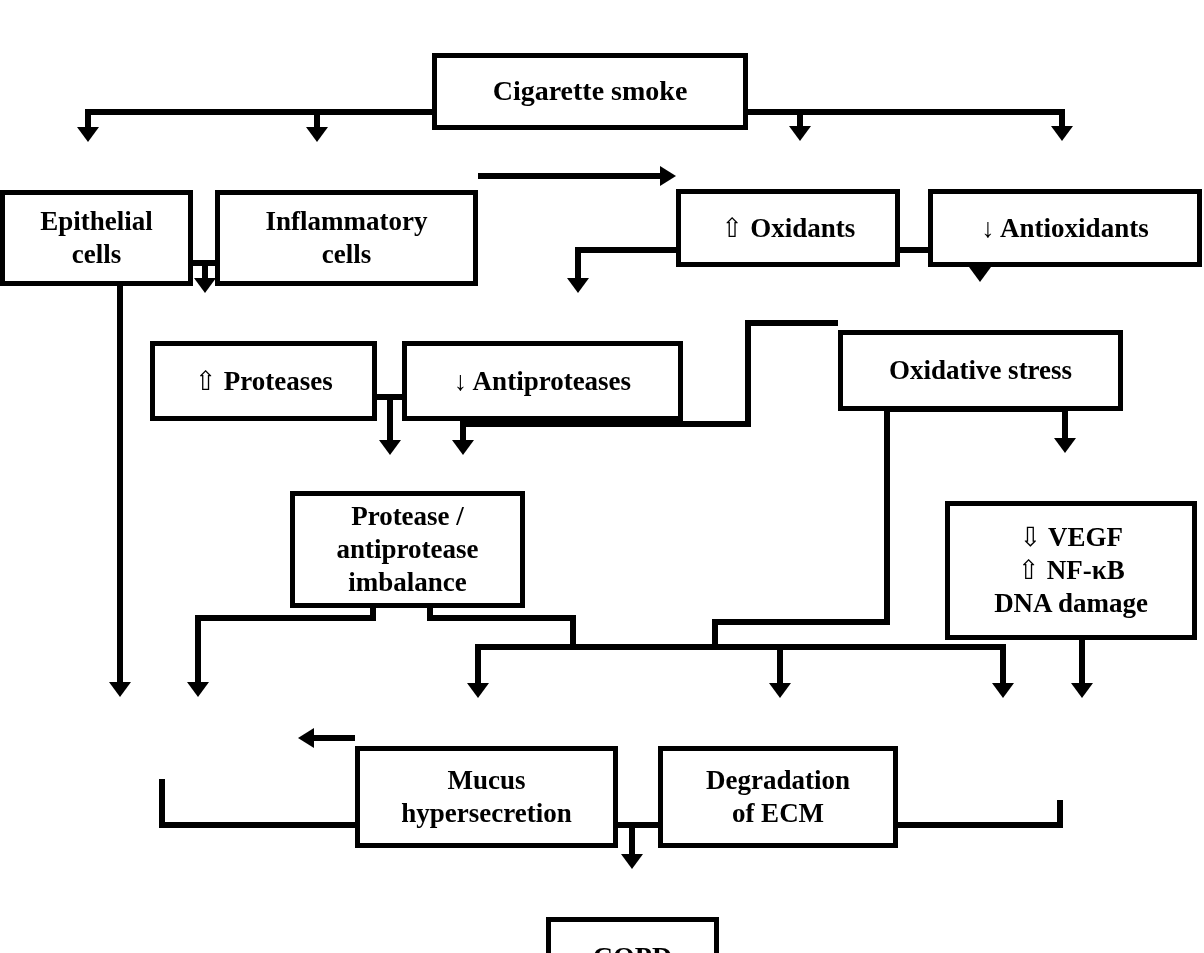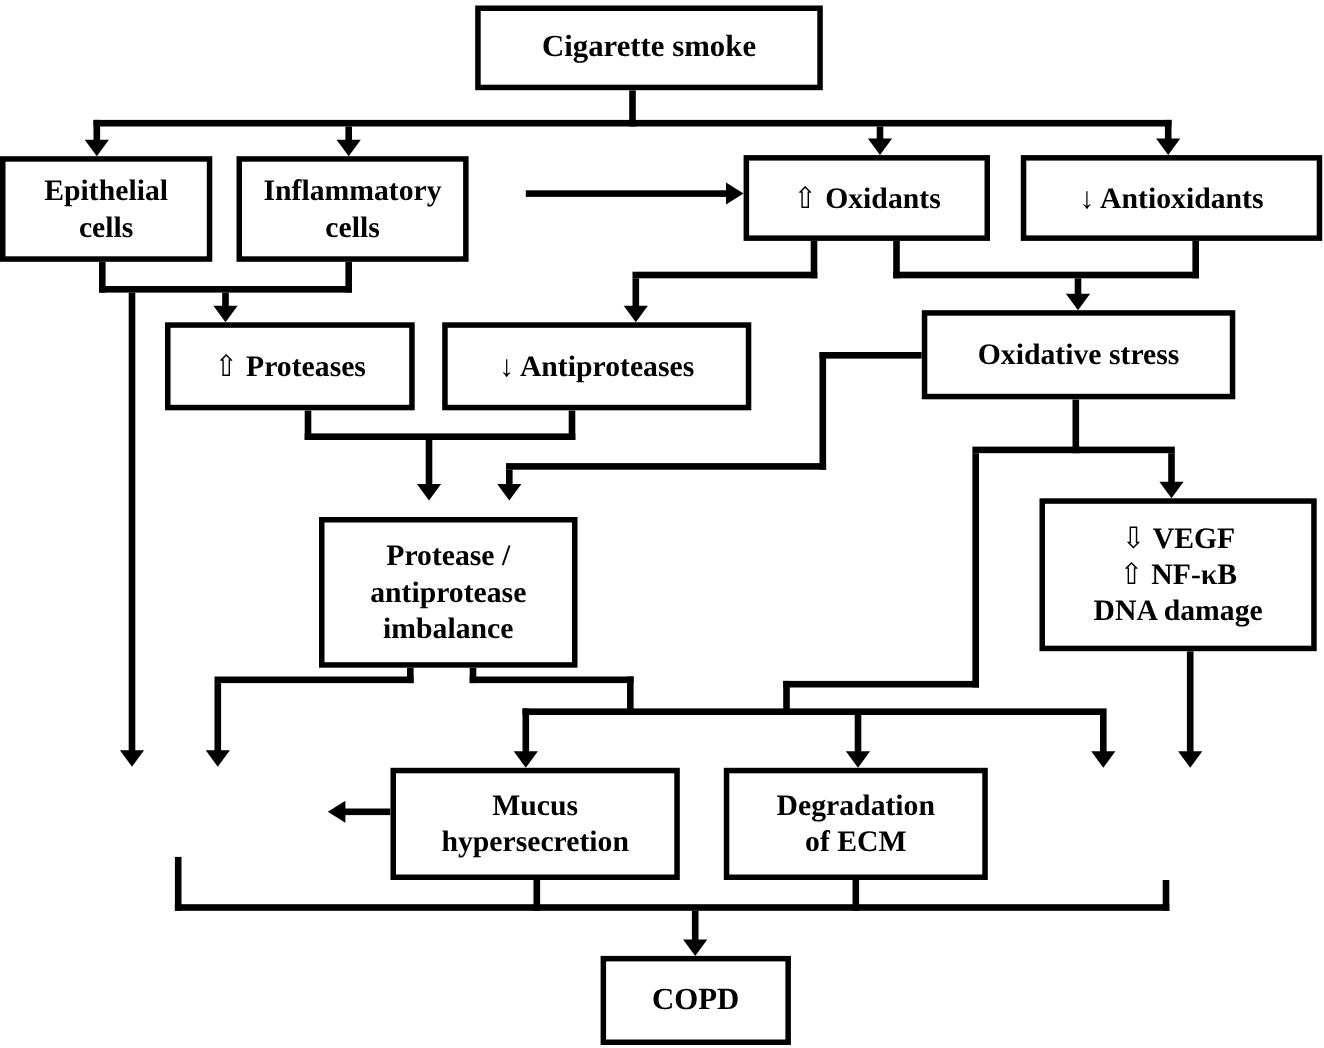--- a/index.html
+++ b/index.html
@@ -1,44 +1,44 @@
 <!DOCTYPE html>
 <html><head>
 <meta charset="utf-8">
 <style>
   html,body{margin:0;padding:0;background:#ffffff;}
   .stage{position:relative;width:1204px;height:953px;background:#ffffff;overflow:hidden;
          font-family:"Liberation Serif","DejaVu Serif",serif;color:#000;}
   .box{position:absolute;box-sizing:border-box;border:5px solid #000;background:#fff;
        display:flex;align-items:center;justify-content:center;text-align:center;
-       font-weight:bold;font-size:27px;line-height:1.22;white-space:pre-line;z-index:2;}
+       font-weight:bold;font-size:27px;line-height:1.22;white-space:pre-line;z-index:2;margin-top:48px;}
   .l{position:absolute;background:#000;z-index:1;}
   .h{height:6px;}
   .v{width:6px;}
   .ah{position:absolute;width:0;height:0;z-index:1;}
   .ah.down{border-left:11px solid transparent;border-right:11px solid transparent;border-top:15px solid #000;}
   .ah.left{border-top:10px solid transparent;border-bottom:10px solid transparent;border-right:16px solid #000;}
   .ah.right{border-top:10px solid transparent;border-bottom:10px solid transparent;border-left:16px solid #000;}
 </style>
 </head>
 <body>
 
 <div class="stage">
 
   <div class="box" style="left:432px;top:5px;width:316px;height:77px;font-size:28px">Cigarette smoke</div>
   <div class="box" style="left:0;top:142px;width:193px;height:96px">Epithelial
 cells</div>
-  <div class="box" style="left:215px;top:142px;width:211px;height:96px">Inflammatory
+  <div class="box" style="left:215px;top:142px;width:263px;height:96px">Inflammatory
 cells</div>
   <div class="box" style="left:676px;top:141px;width:224px;height:78px">⇧ Oxidants</div>
   <div class="box" style="left:928px;top:141px;width:274px;height:78px">↓ Antioxidants</div>
   <div class="box" style="left:150px;top:293px;width:227px;height:80px">⇧ Proteases</div>
   <div class="box" style="left:402px;top:293px;width:281px;height:80px">↓ Antiproteases</div>
   <div class="box" style="left:838px;top:282px;width:285px;height:81px">Oxidative stress</div>
-  <div class="box" style="left:290px;top:470px;width:235px;height:137px">Protease /
+  <div class="box" style="left:290px;top:443px;width:235px;height:117px">Protease /
 antiprotease
 imbalance</div>
   <div class="box" style="left:945px;top:453px;width:252px;height:139px">⇩ VEGF
 ⇧ NF-κB
 DNA damage</div>
   <div class="box" style="left:355px;top:698px;width:263px;height:102px">Mucus
 hypersecretion</div>
   <div class="box" style="left:658px;top:698px;width:240px;height:102px">Degradation
 of ECM</div>
   <div class="box" style="left:546px;top:869px;width:173px;height:81px;font-size:28px">COPD</div>

